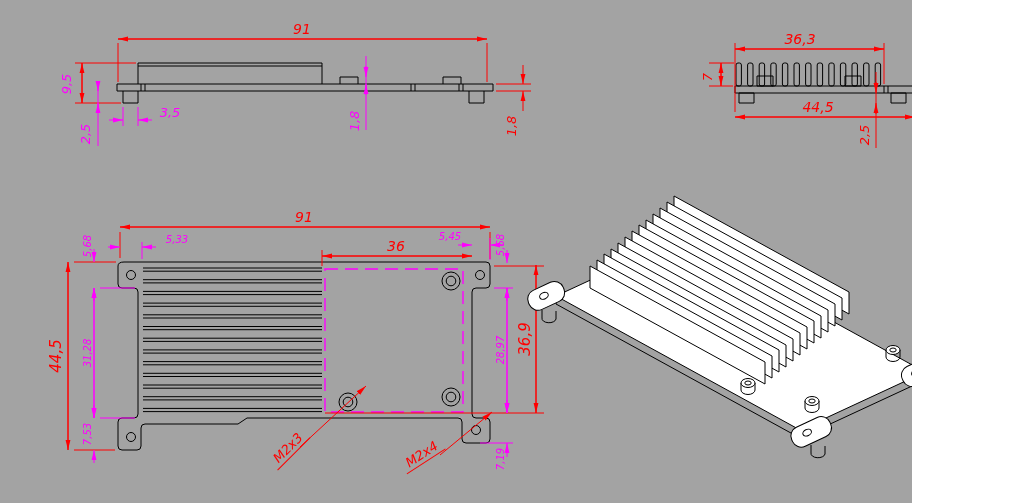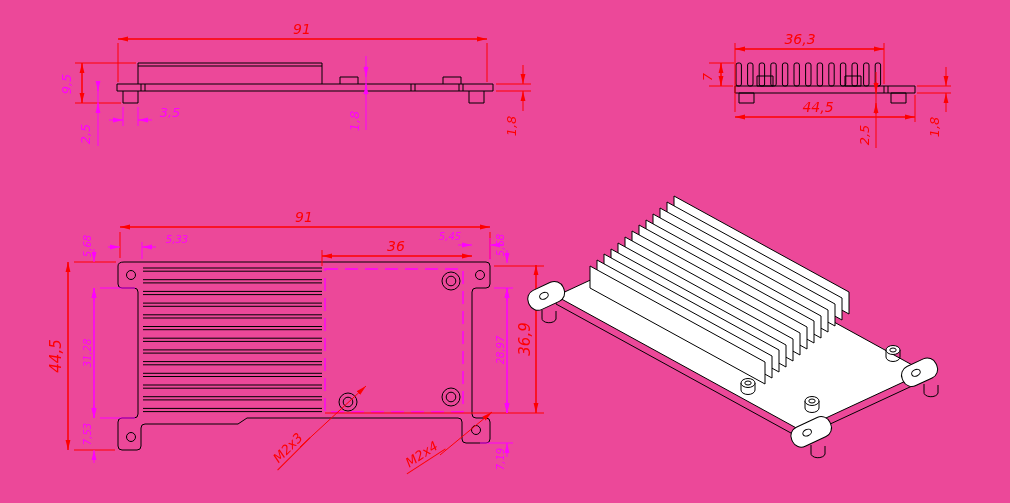--- a/index.html
+++ b/index.html
@@ -1,16 +1,16 @@
 <!DOCTYPE html>
 <html><head>
 <meta charset="utf-8">
 <style>
   html,body{margin:0;padding:0;background:#ffffff;}
-  .stage{position:relative;width:1010px;height:503px;background:#ec4899;overflow:hidden;text-decoration:underline;}
+  .stage{position:relative;width:912px;height:503px;background:#a3a3a3;overflow:hidden;text-decoration:underline;}
   svg{display:block;}
   .ln-k{stroke:#000000;fill:none;stroke-width:1;stroke-linejoin:round;stroke-linecap:butt;}
   .fw{fill:#ffffff;stroke:#000000;stroke-width:1;stroke-linejoin:round;}
   .ln-r{stroke:#ff0000;fill:none;stroke-width:1;}
   .ln-m{stroke:#ff00ff;fill:none;stroke-width:1;}
   .dash-m{stroke:#ff00ff;fill:none;stroke-width:1.4;stroke-dasharray:13 7;}
   .t{font-family:"DejaVu Sans","Liberation Sans",sans-serif;font-style:italic;}
   .tr{fill:#ff0000;} .tm{fill:#ff00ff;}
   .f15{font-size:15px;} .f14{font-size:14px;} .f13{font-size:13px;} .f10{font-size:10px;}
 </style>

